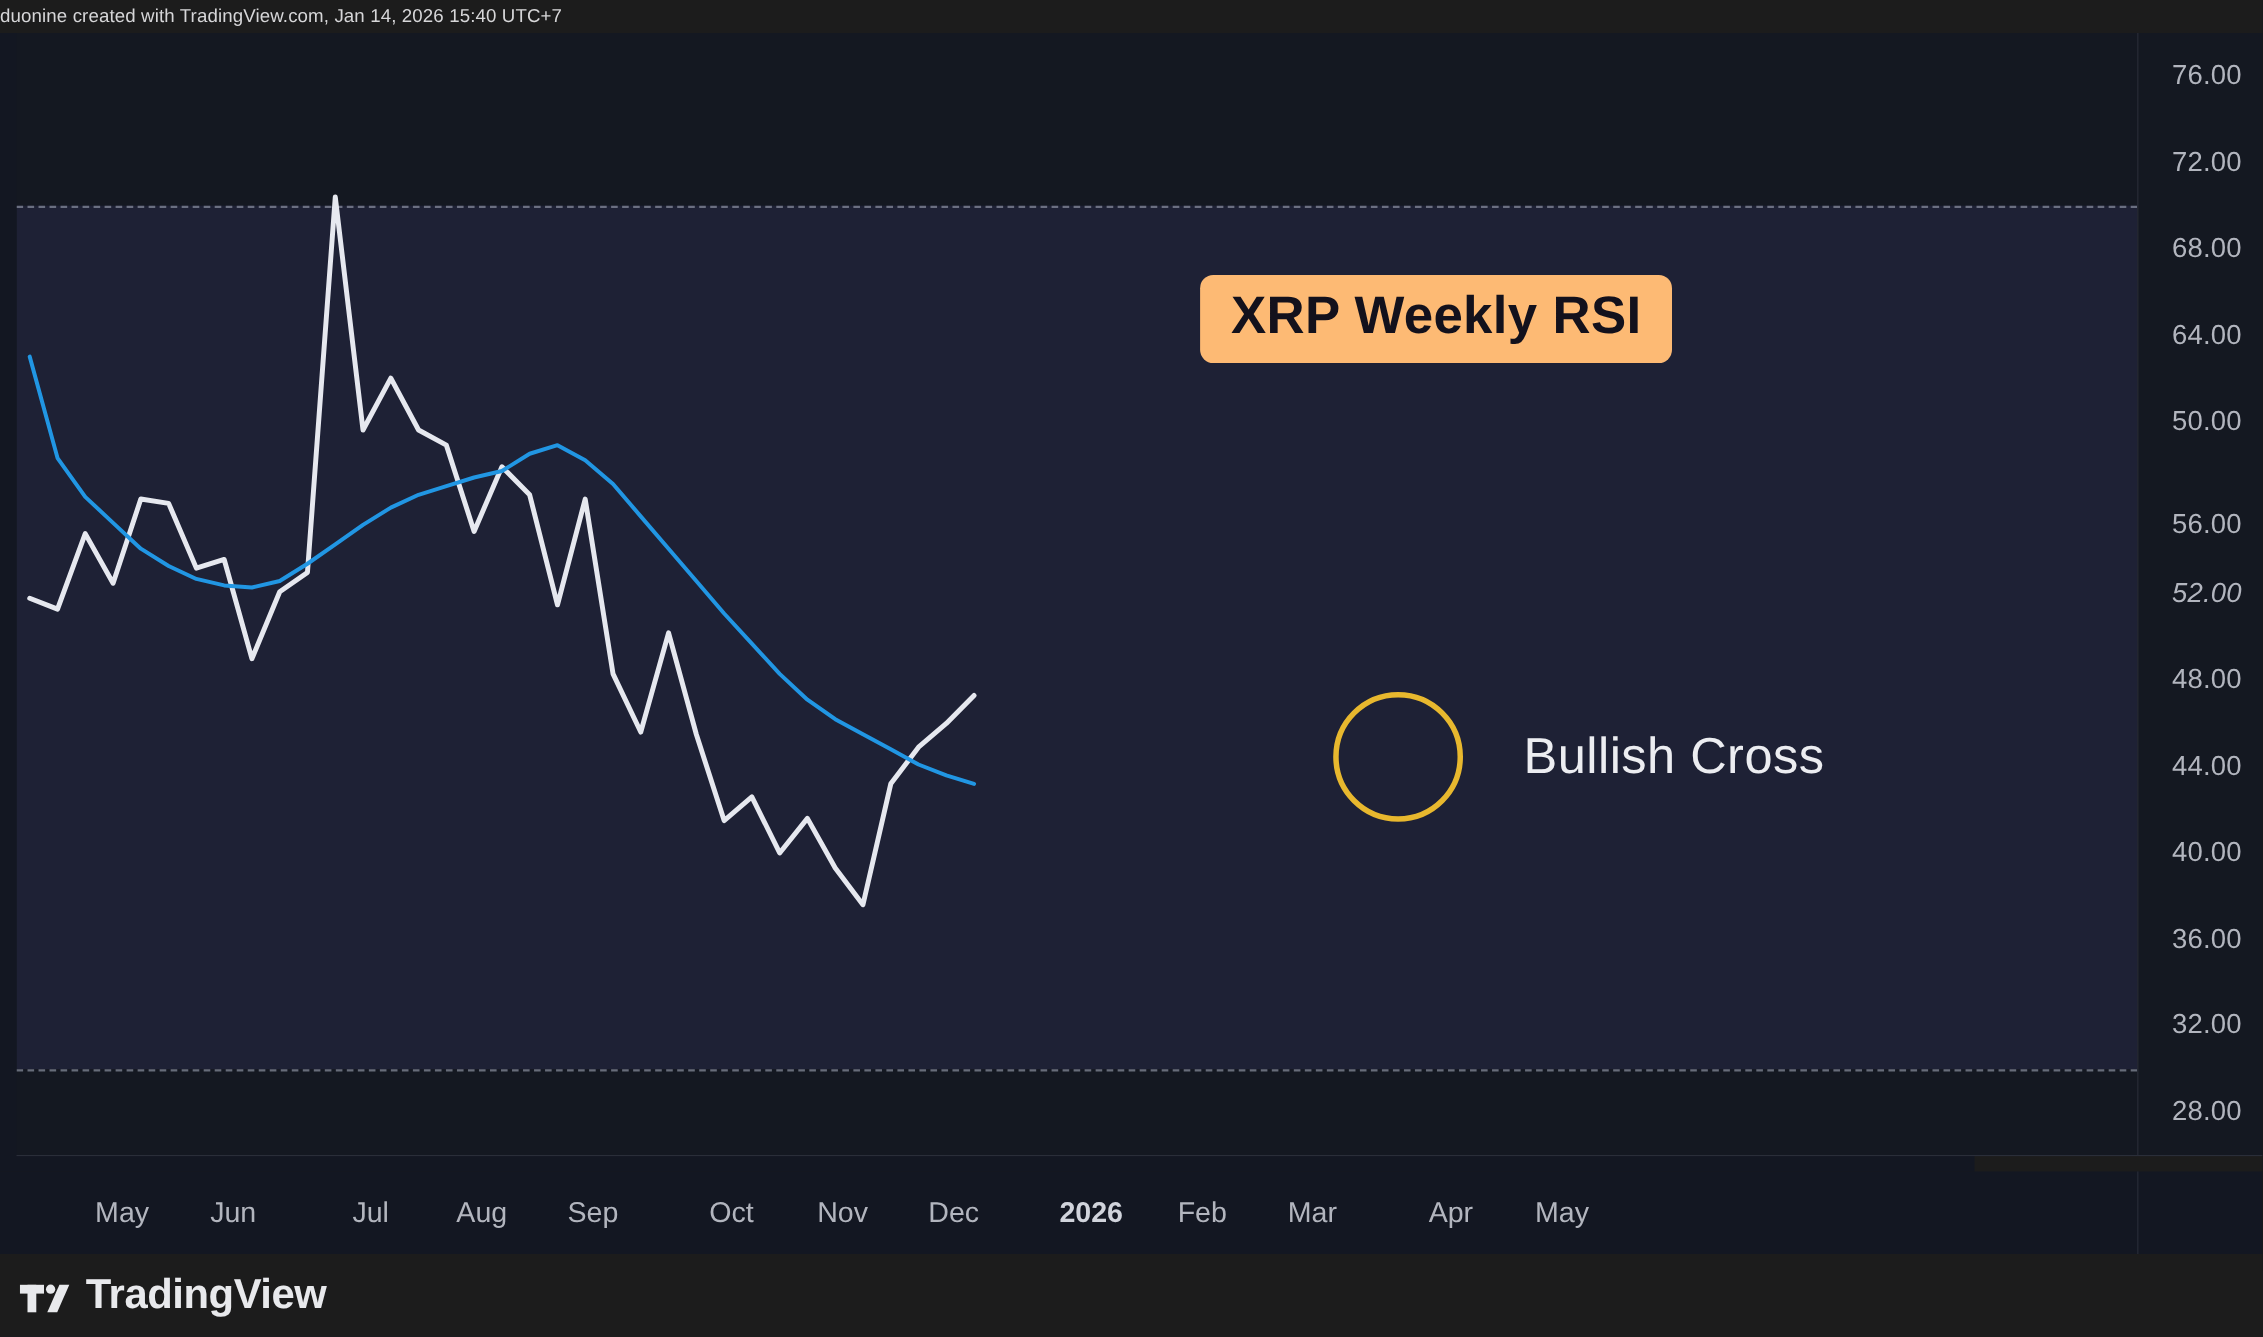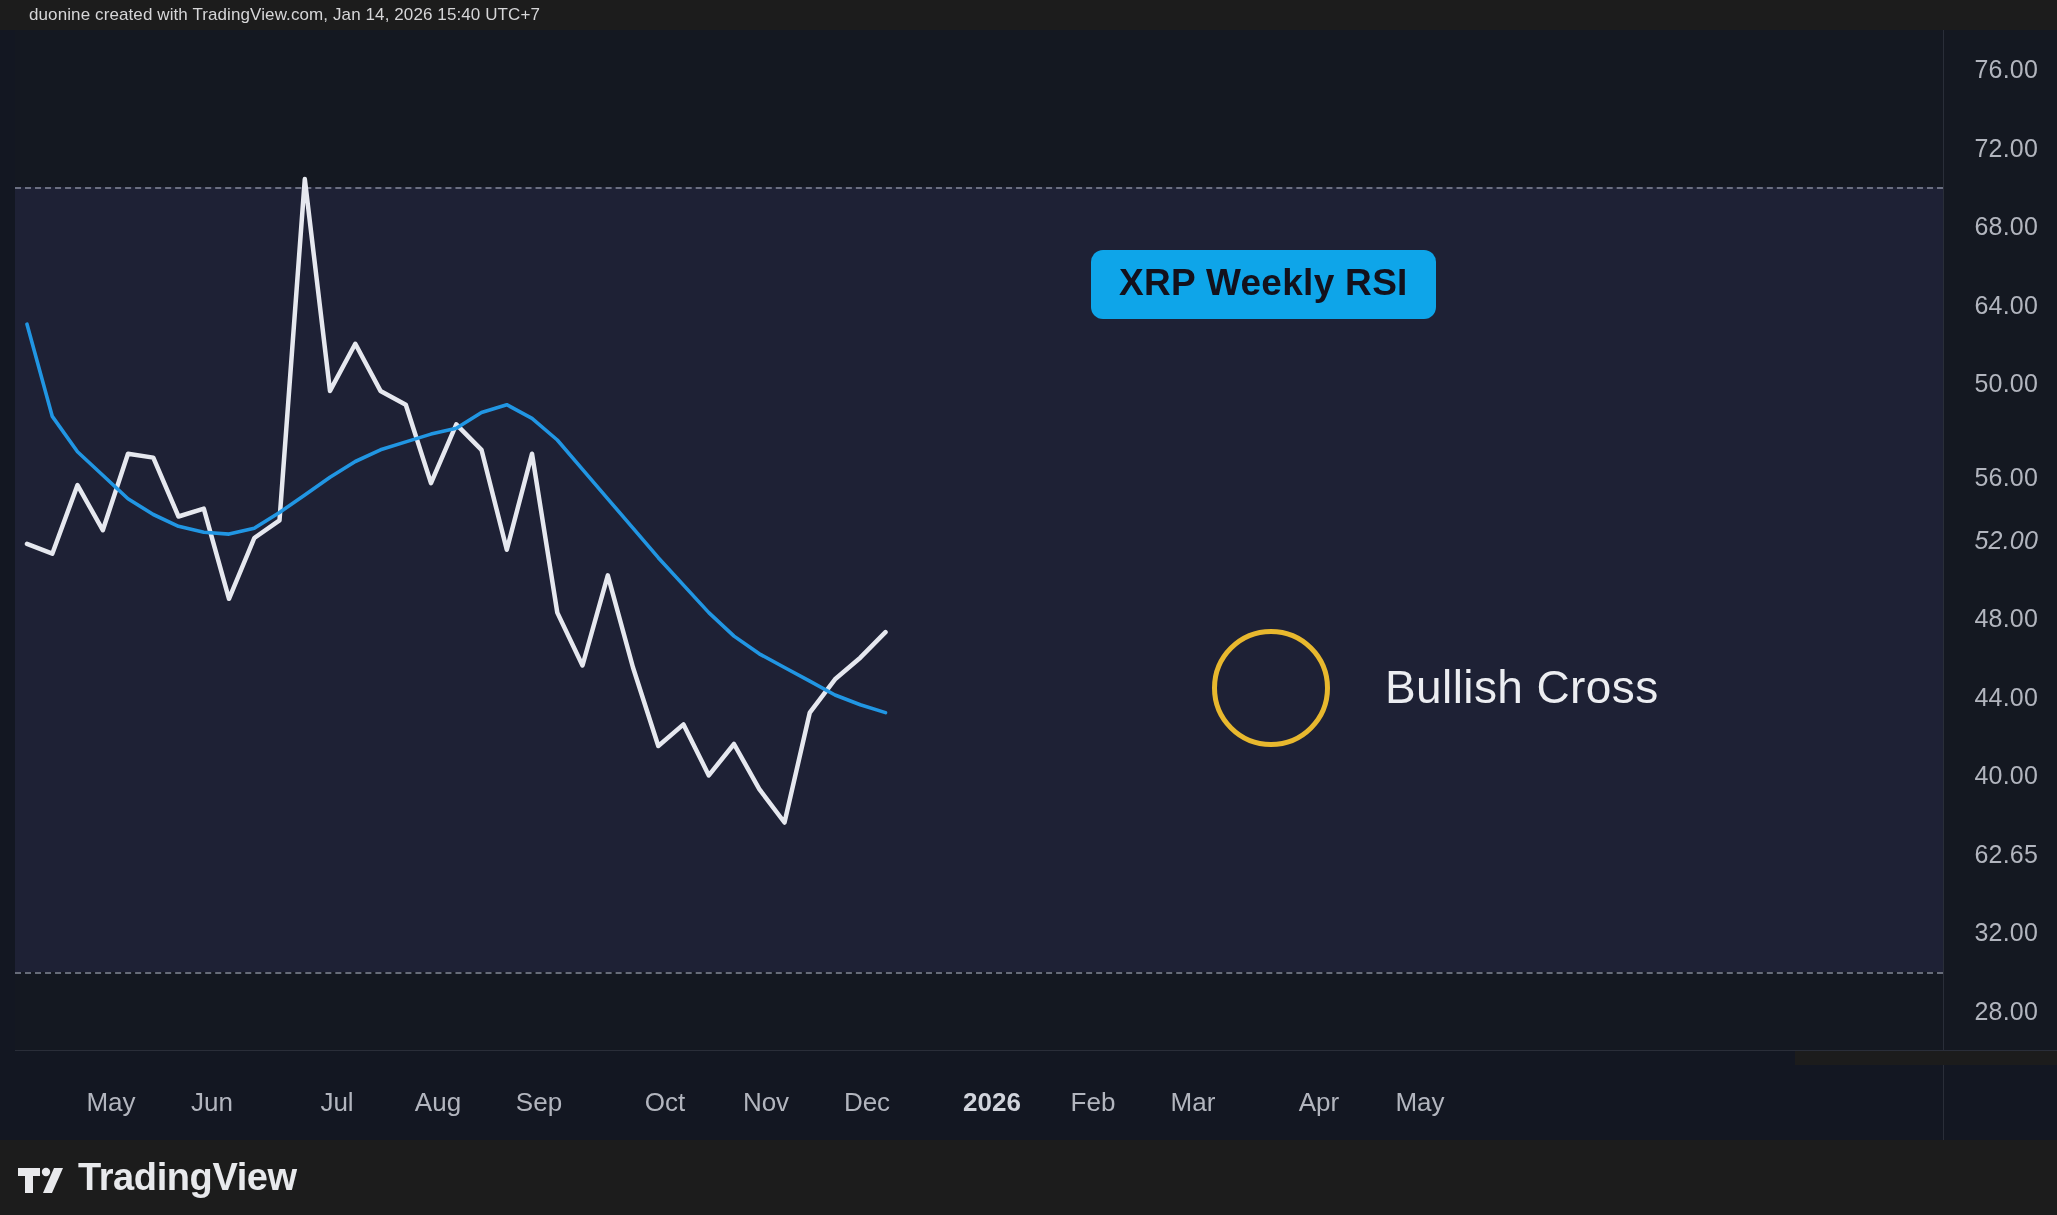--- a/index.html
+++ b/index.html
@@ -25,21 +25,21 @@
     position: absolute;
     left: 0; top: 0;
     width: 1660px;
     height: 30px;
     display: flex;
     align-items: center;
     background: #1c1c1c;
     color: #d6d6d8;
     font-size: 17px;
     letter-spacing: 0.1px;
-    padding-left: 29px;
+    padding-left: 0;
     box-sizing: border-box;
     z-index: 40;
   }
 
   
   .chart-frame {
     position: absolute;
     left: 0; top: 30px;
     width: 1795px;
     height: 1035px;
@@ -121,23 +121,23 @@
     font-size: 26px;
     white-space: nowrap;
   }
   .xtick.bold { color: #d1d4dc; font-weight: bold; }
 
   
   .title-badge {
     position: absolute;
     left: 1091px; top: 250px;
     padding: 14px 28px 18px 28px;
-    background: #0ea5e9;
+    background: #fdba74;
     color: #13111c;
-    font-size: 37px;
+    font-size: 48px;
     font-weight: bold;
     border-radius: 12px;
     letter-spacing: 0.3px;
     line-height: 1;
     z-index: 20;
   }
 
   
   .marker-circle {
     position: absolute;
@@ -204,21 +204,21 @@
         <div class="ytick" style="top: 39.2308px;">76.00</div>
         <div class="ytick" style="top: 117.692px;">72.00</div>
         <div class="ytick" style="top: 196.154px;">68.00</div>
         <div class="ytick" style="top: 274.615px;">64.00</div>
         <div class="ytick" style="top: 353.077px;">50.00</div>
         <div class="ytick" style="top: 447px;">56.00</div>
         <div class="ytick" style="top: 510px; font-style: italic;">52.00</div>
         <div class="ytick" style="top: 588.462px;">48.00</div>
         <div class="ytick" style="top: 666.923px;">44.00</div>
         <div class="ytick" style="top: 745.385px;">40.00</div>
-        <div class="ytick" style="top: 823.846px;">62.65</div>
+        <div class="ytick" style="top: 823.846px;">36.00</div>
         <div class="ytick" style="top: 902.308px;">32.00</div>
         <div class="ytick" style="top: 980.769px;">28.00</div>
       </div>
     <div class="frame-bottom-rule"></div>
   </div>
 
   <div class="time-axis">
     <div class="time-axis-inner" id="time-axis-inner">
         <div class="xtick" style="left: 96px;">May</div>
         <div class="xtick" style="left: 197px;">Jun</div>

